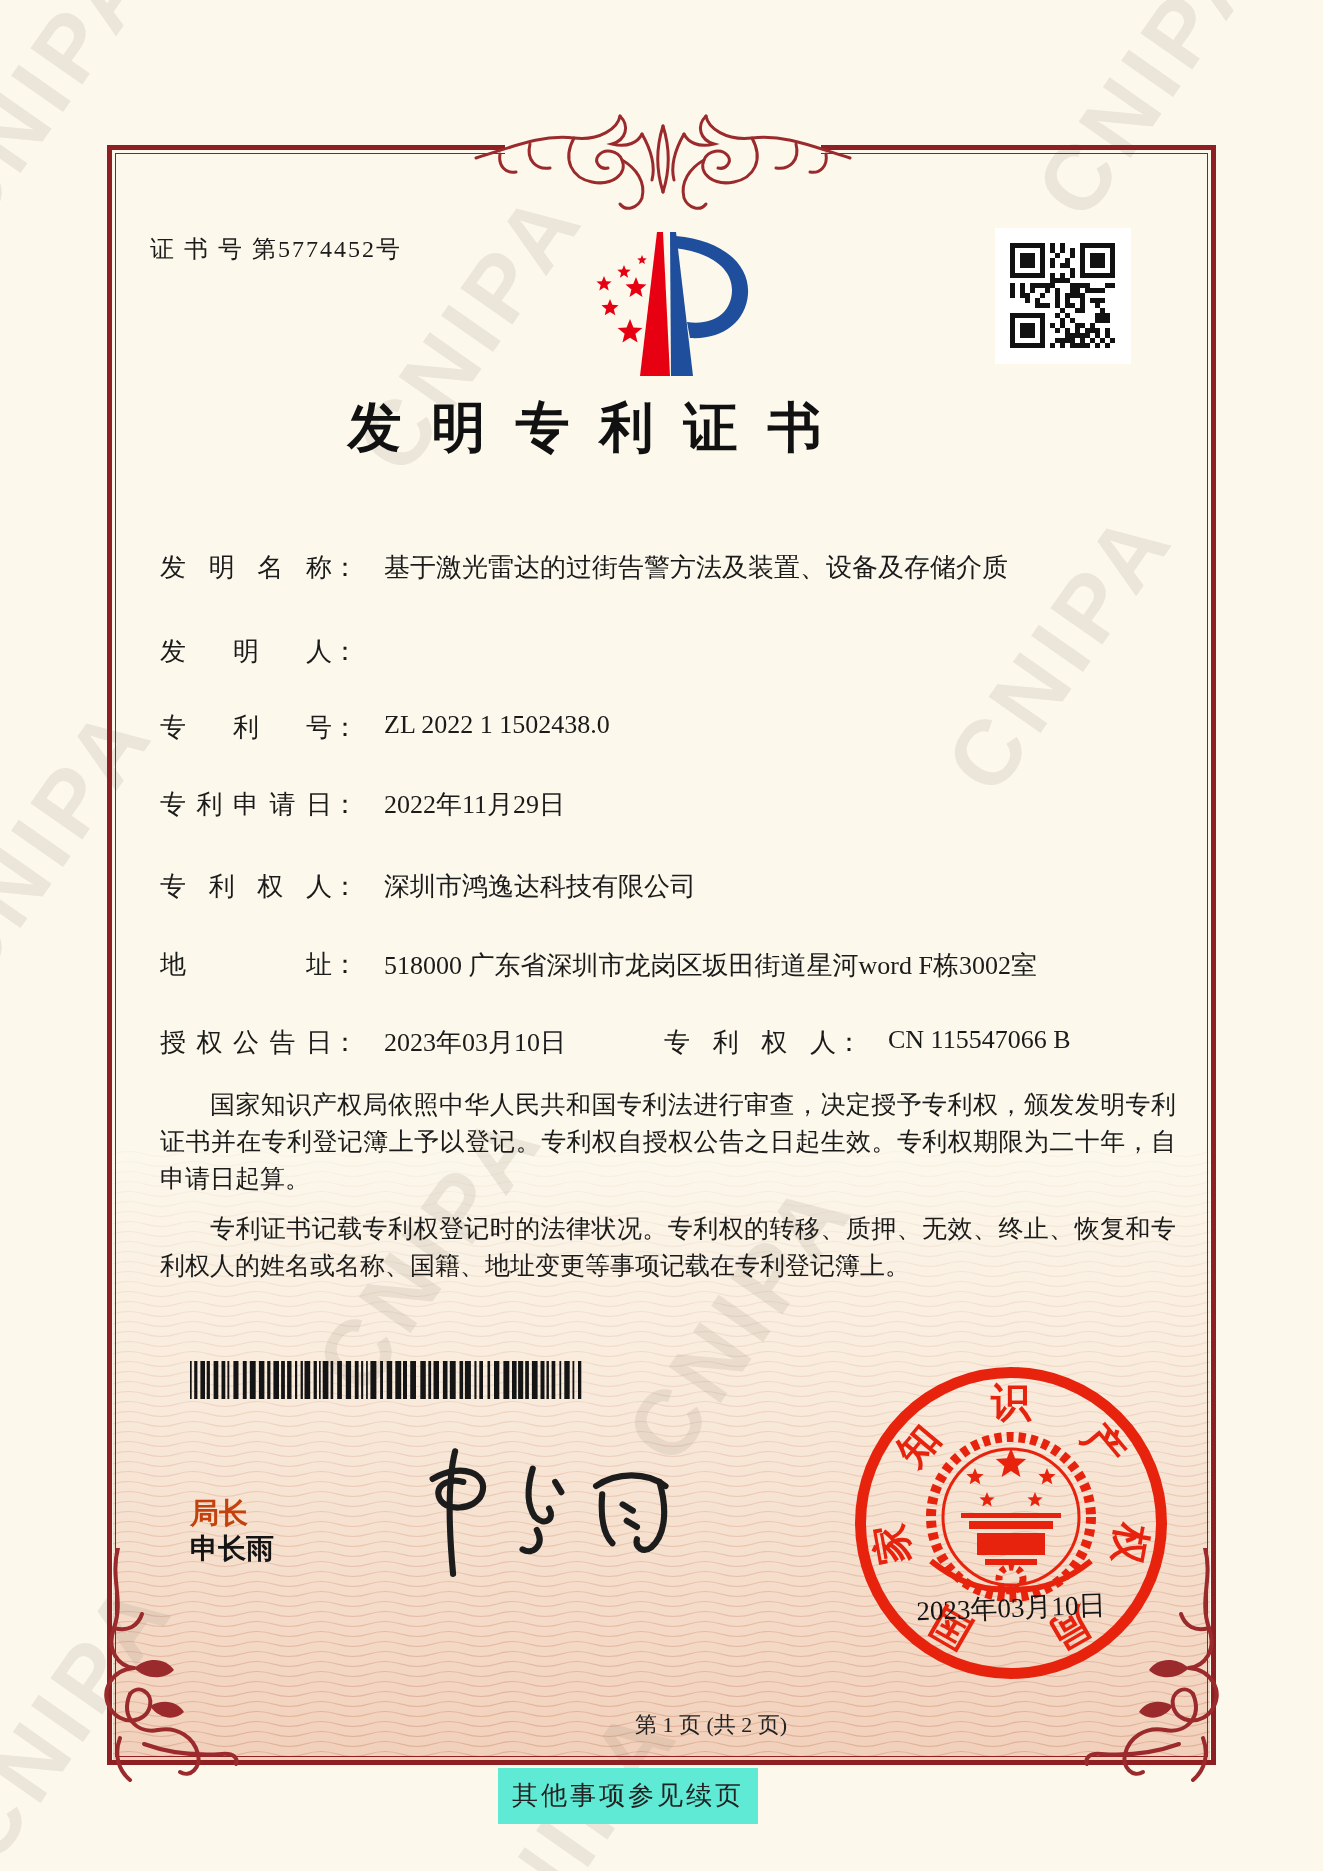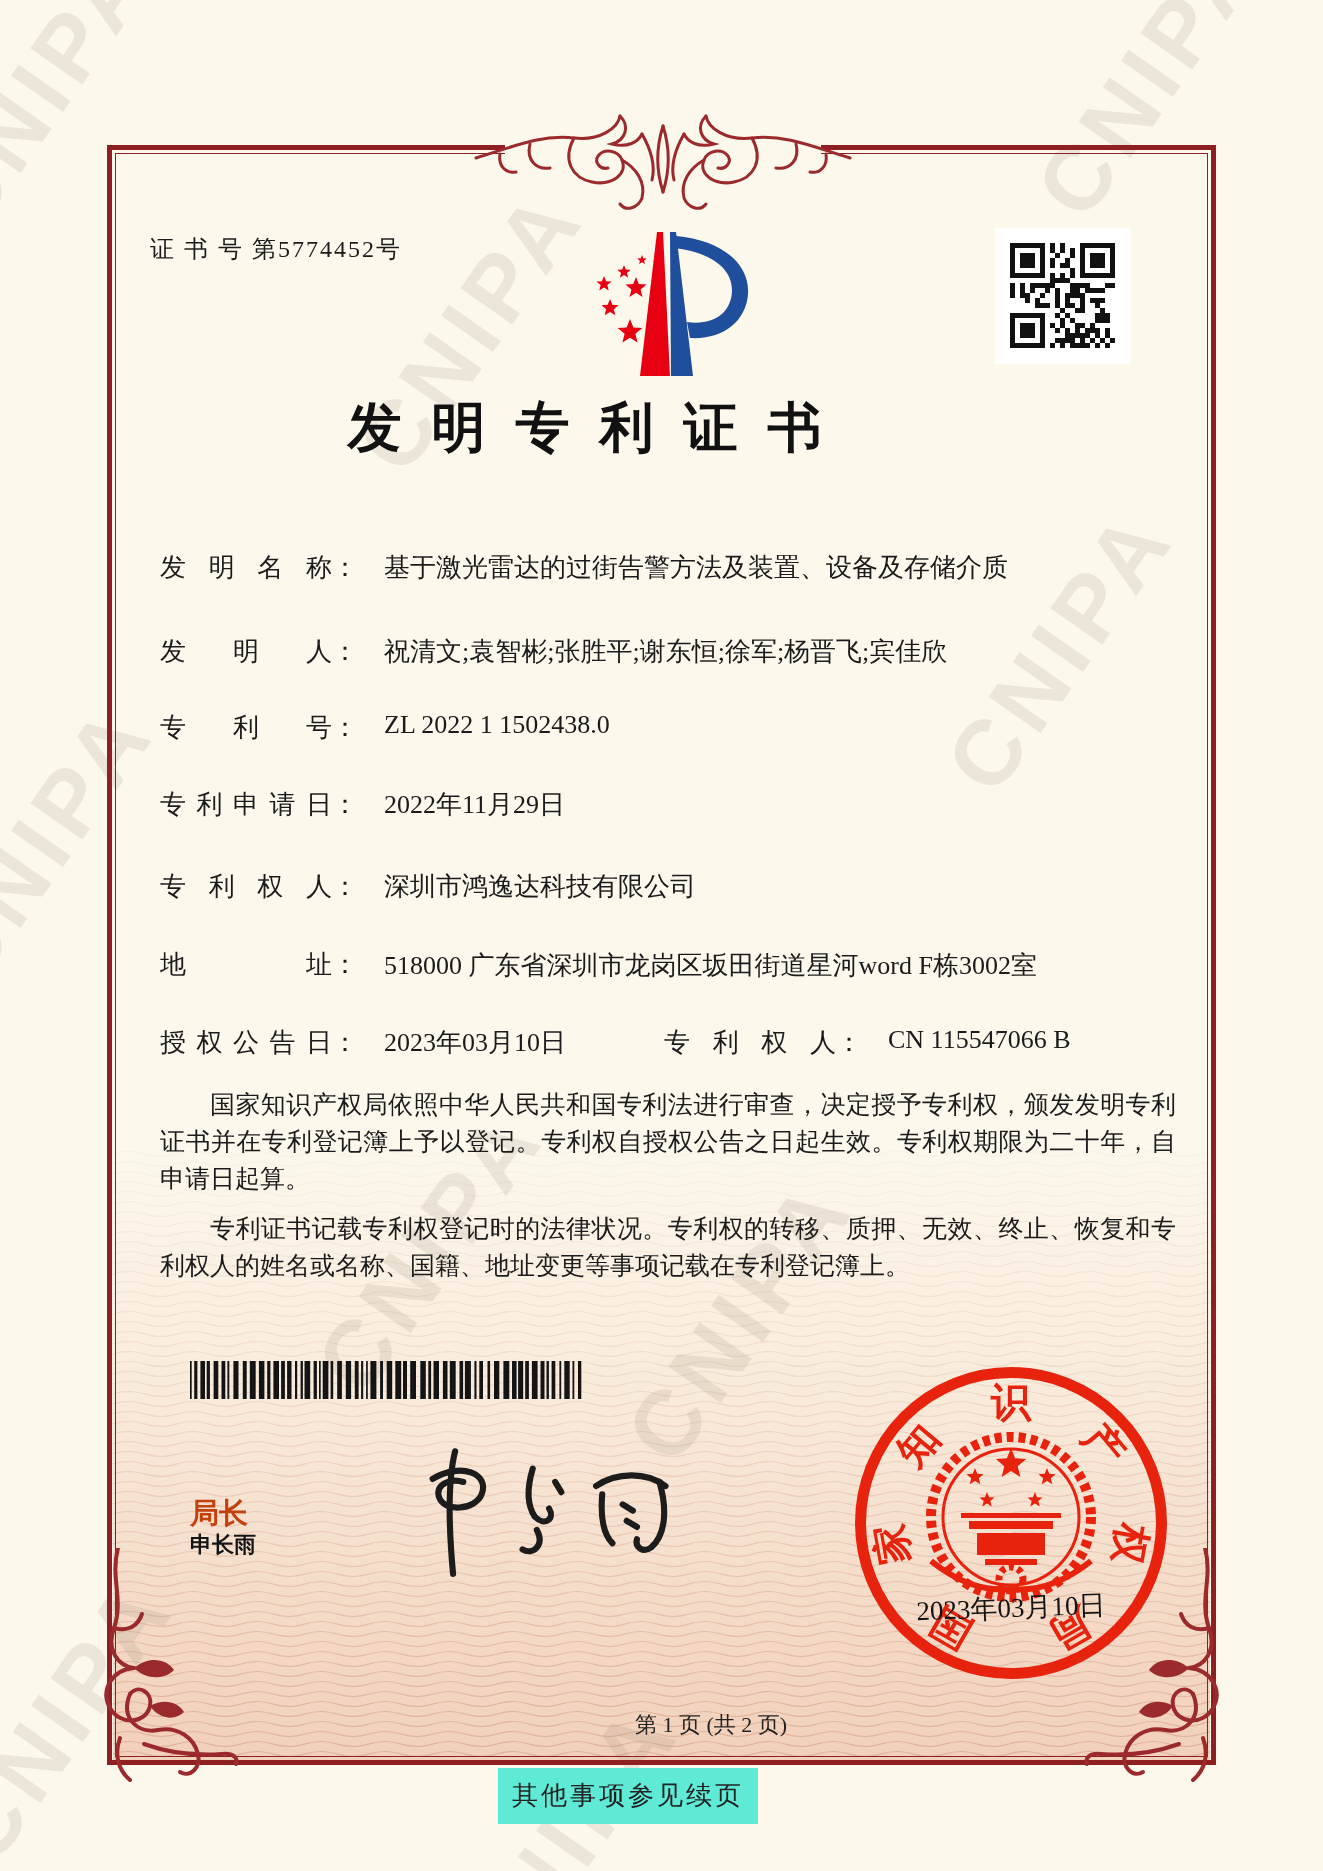--- a/index.html
+++ b/index.html
@@ -30,21 +30,21 @@
   .flabel{display:inline-block;width:172px;text-align:justify;text-align-last:justify;}
   .fcolon{margin:0 6px 0 0;}
   .fval{margin-left:20px;}
   .addr .fval{white-space:normal;width:655px;line-height:38px;}
   .grant-group1{display:flex;width:504px;flex:none;}
   .paras{position:absolute;left:160px;top:1086px;width:1016px;font-size:25px;line-height:37px;text-align:justify;z-index:3;}
   .paras p{margin:0 0 13px 0;text-indent:2em;}
   
   .barcode{position:absolute;left:190px;top:1361px;z-index:3;}
   .officer-title{position:absolute;left:190px;top:1482px;font-family:"Liberation Sans","DejaVu Sans",sans-serif;font-weight:700;font-size:29px;color:#c2410c;z-index:3;margin-top:12px;}
-  .officer-name{position:absolute;left:190px;top:1530px;font-family:"Liberation Sans","DejaVu Sans",sans-serif;font-weight:700;font-size:22px;color:#141414;z-index:3;}
+  .officer-name{position:absolute;left:190px;top:1530px;font-family:"Liberation Sans","DejaVu Sans",sans-serif;font-weight:700;font-size:28px;color:#141414;z-index:3;}
   .signature{position:absolute;left:402px;top:1432px;width:286px;height:150px;z-index:3;}
   .seal{position:absolute;left:855px;top:1367px;width:312px;height:312px;border:11px solid #e8230d;border-radius:50%;box-sizing:border-box;z-index:4;}
   .seal-agency span{position:absolute;font-size:40px;font-weight:700;color:#e8230d;z-index:2;}
   .seal-emblem{position:absolute;left:-11px;top:-11px;}
   .seal-date{position:absolute;left:0;top:212px;width:290px;text-align:center;font-size:27px;color:#141414;transform:rotate(-2deg);z-index:3;}
   .footer-page{position:absolute;left:107px;top:1710px;width:1208px;text-align:center;font-size:22px;color:#222;z-index:3;}
   .note-patch{position:absolute;left:498px;top:1768px;width:260px;height:56px;background:#5eead4;z-index:3;text-align:center;line-height:56px;font-size:26px;letter-spacing:3px;color:#222;}
 </style>
 </head>
 <body>
@@ -331,21 +331,20 @@
   <div class="title">发明专利证书</div>
 
   <div class="frow" style="top:550px;">
     <span class="flabel">发明名称</span>
       <span class="fcolon">：</span>
     <span class="fval">基于激光雷达的过街告警方法及装置、设备及存储介质</span>
   </div>
   <div class="frow" style="top:634px;">
     <span class="flabel">发明人</span>
       <span class="fcolon">：</span>
-    <span class="fval">祝清文;袁智彬;张胜平;谢东恒;徐军;杨晋飞;宾佳欣</span>
   </div>
   <div class="frow" style="top:710px;">
     <span class="flabel">专利号</span>
       <span class="fcolon">：</span>
     <span class="fval">ZL 2022 1 1502438.0</span>
   </div>
   <div class="frow" style="top:787px;">
     <span class="flabel">专利申请日</span>
       <span class="fcolon">：</span>
     <span class="fval">2022年11月29日</span>

